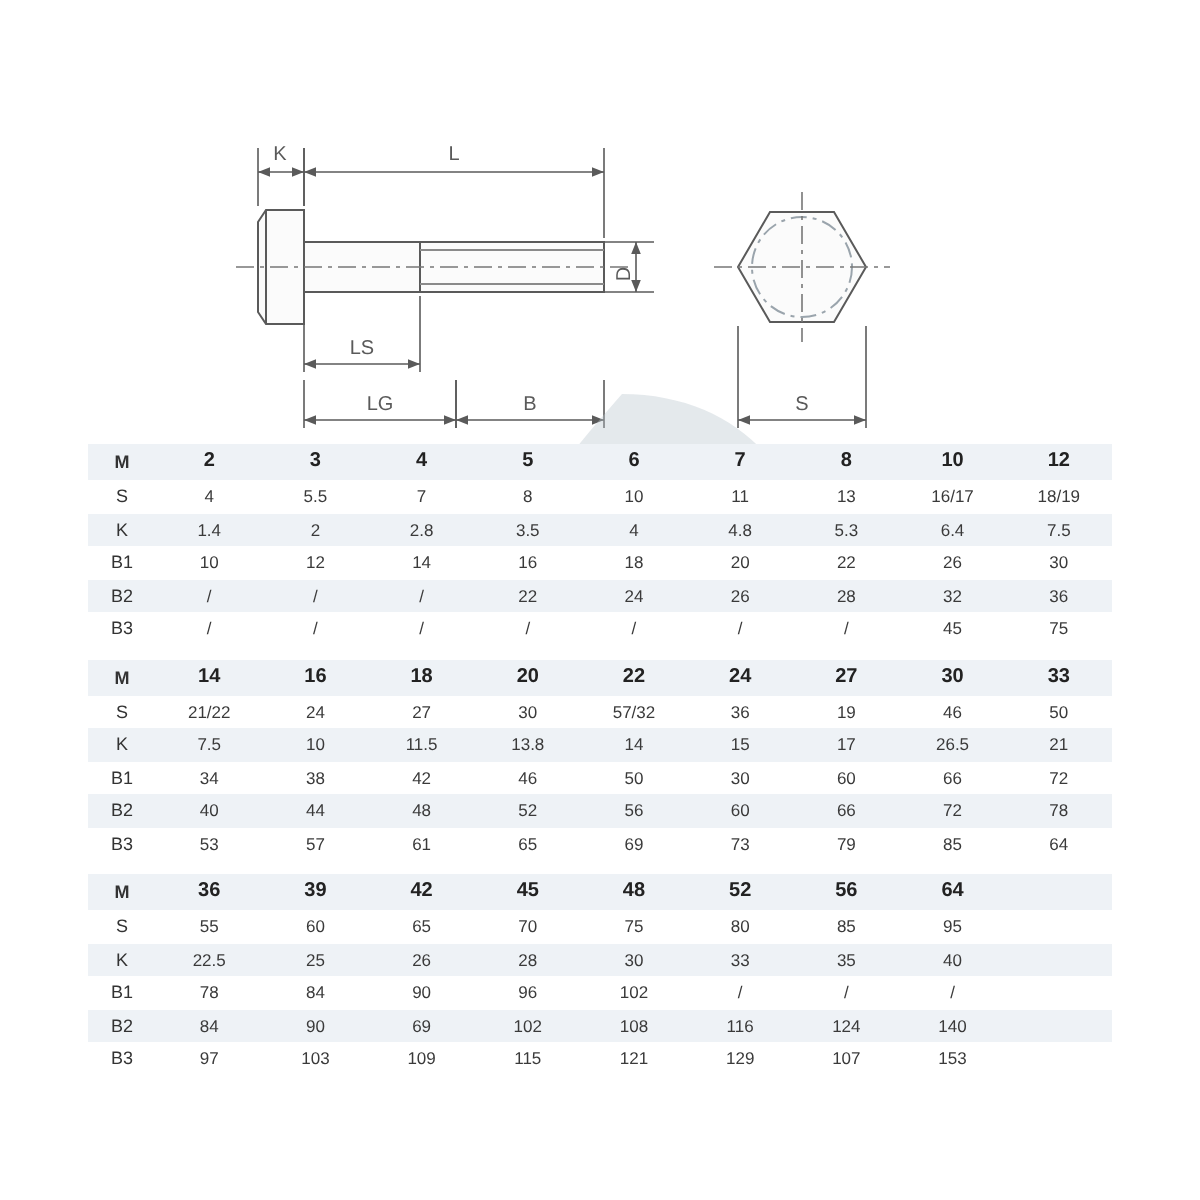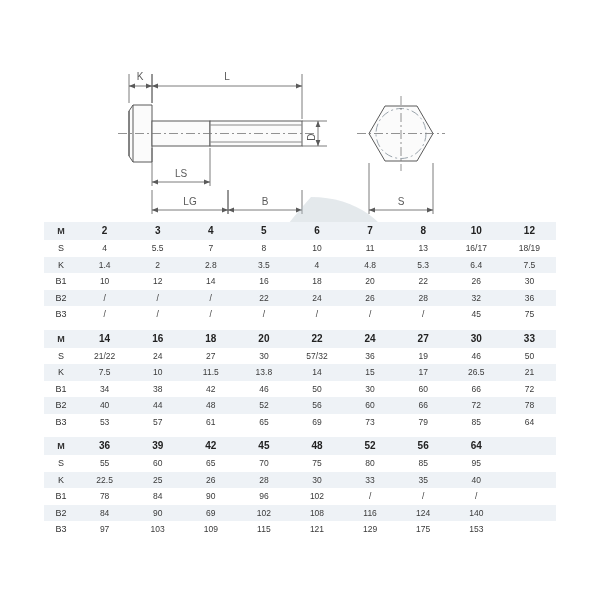--- a/index.html
+++ b/index.html
@@ -426,21 +426,21 @@
           <td></td>
         </tr>
         <tr class="plain">
           <td class="lbl">B3</td>
           <td>97</td>
           <td>103</td>
           <td>109</td>
           <td>115</td>
           <td>121</td>
           <td>129</td>
-          <td>175</td>
+          <td>107</td>
           <td>153</td>
           <td></td>
         </tr>
       </tbody>
     </table>
   </div>
 
 </div>
 
 </body></html>

